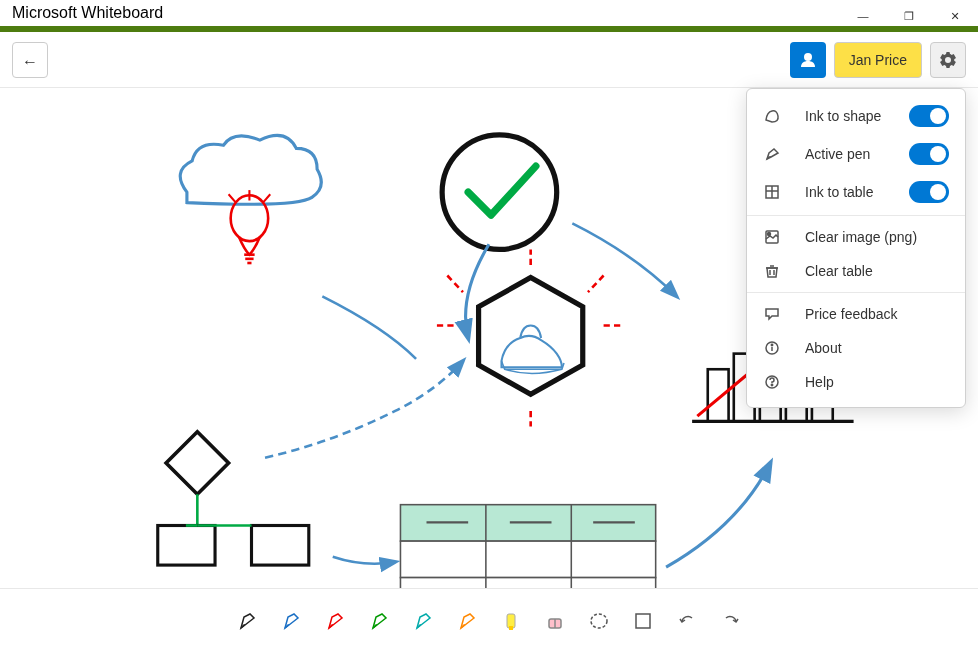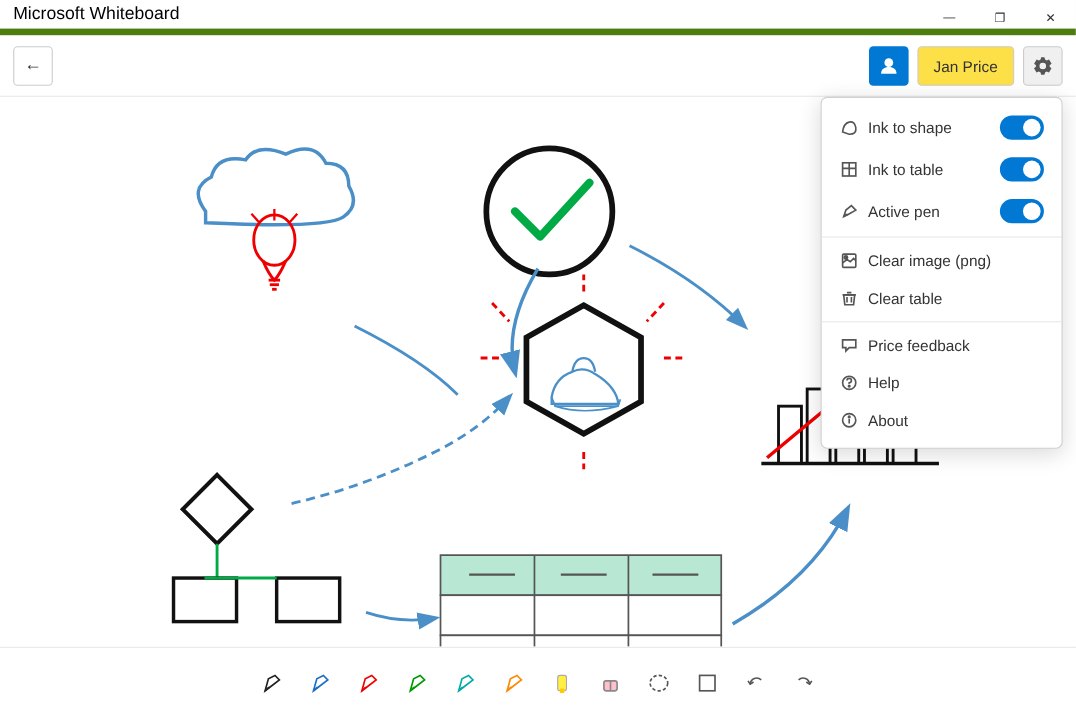--- a/index.html
+++ b/index.html
@@ -179,21 +179,21 @@
       z-index: 200;
       padding: 8px 0;
     }
     .menu-item {
       display: flex;
       align-items: center;
       padding: 8px 16px;
       font-size: 14px;
       color: #333;
       cursor: pointer;
-      gap: 8px;
+      gap: 24px;
     }
     .menu-item-icon {
       width: 18px;
       height: 18px;
       display: flex;
       align-items: center;
       justify-content: center;
       font-size: 15px;
       color: #555;
       flex-shrink: 0;
@@ -451,37 +451,37 @@
             <path d="M2 12 Q3 4 8 3 Q13 2 14 8 Q15 14 8 14 Z"></path>
           </svg>
       </span>
       <span class="menu-item-label">Ink to shape</span>
       <div class="toggle-switch"></div>
     </div>
 
     <div class="menu-item">
       <span class="menu-item-icon">
         <svg width="16" height="16" viewBox="0 0 16 16" fill="none" stroke="#555" stroke-width="1.5">
+            <path d="M3 13 L5 7 L10 3 L14 7 L7 11 Z"></path>
+            <path d="M3 13 L5 11 L7 11"></path>
+          </svg>
+      </span>
+      <span class="menu-item-label">Active pen</span>
+      <div class="toggle-switch"></div>
+    </div>
+
+    <div class="menu-item">
+      <span class="menu-item-icon">
+        <svg width="16" height="16" viewBox="0 0 16 16" fill="none" stroke="#555" stroke-width="1.5">
             <rect x="2" y="2" width="12" height="12"></rect>
             <line x1="2" y1="7" x2="14" y2="7"></line>
             <line x1="8" y1="2" x2="8" y2="14"></line>
           </svg>
       </span>
       <span class="menu-item-label">Ink to table</span>
-      <div class="toggle-switch"></div>
-    </div>
-
-    <div class="menu-item">
-      <span class="menu-item-icon">
-        <svg width="16" height="16" viewBox="0 0 16 16" fill="none" stroke="#555" stroke-width="1.5">
-            <path d="M3 13 L5 7 L10 3 L14 7 L7 11 Z"></path>
-            <path d="M3 13 L5 11 L7 11"></path>
-          </svg>
-      </span>
-      <span class="menu-item-label">Active pen</span>
       <div class="toggle-switch"></div>
     </div>
 
     <div class="menu-divider"></div>
 
     <div class="menu-item">
       <span class="menu-item-icon">
         <svg width="16" height="16" viewBox="0 0 16 16" fill="none" stroke="#555" stroke-width="1.5">
             <rect x="2" y="2" width="12" height="12" rx="1"></rect>
             <path d="M2 10 L6 7 L9 9 L12 6 L14 8"></path>
@@ -512,32 +512,32 @@
             <path d="M2 3 L14 3 L14 10 L8 10 L5 13 L5 10 L2 10 Z"></path>
           </svg>
       </span>
       <span class="menu-item-label">Price feedback</span>
     </div>
 
     <div class="menu-item">
       <span class="menu-item-icon">
         <svg width="16" height="16" viewBox="0 0 16 16" fill="none" stroke="#555" stroke-width="1.5">
             <circle cx="8" cy="8" r="6"></circle>
+            <line x1="8" y1="7" x2="8" y2="11"></line>
+            <circle cx="8" cy="5" r="0.7" fill="#555"></circle>
+          </svg>
+      </span>
+      <span class="menu-item-label">About</span>
+    </div>
+
+    <div class="menu-item">
+      <span class="menu-item-icon">
+        <svg width="16" height="16" viewBox="0 0 16 16" fill="none" stroke="#555" stroke-width="1.5">
+            <circle cx="8" cy="8" r="6"></circle>
             <path d="M6 6 Q6 4 8 4 Q10 4 10 6 Q10 8 8 8 L8 9"></path>
             <circle cx="8" cy="11" r="0.7" fill="#555"></circle>
           </svg>
       </span>
       <span class="menu-item-label">Help</span>
     </div>
-
-    <div class="menu-item">
-      <span class="menu-item-icon">
-        <svg width="16" height="16" viewBox="0 0 16 16" fill="none" stroke="#555" stroke-width="1.5">
-            <circle cx="8" cy="8" r="6"></circle>
-            <line x1="8" y1="7" x2="8" y2="11"></line>
-            <circle cx="8" cy="5" r="0.7" fill="#555"></circle>
-          </svg>
-      </span>
-      <span class="menu-item-label">About</span>
-    </div>
   </div>
 
 </div>
 
 </body></html>

